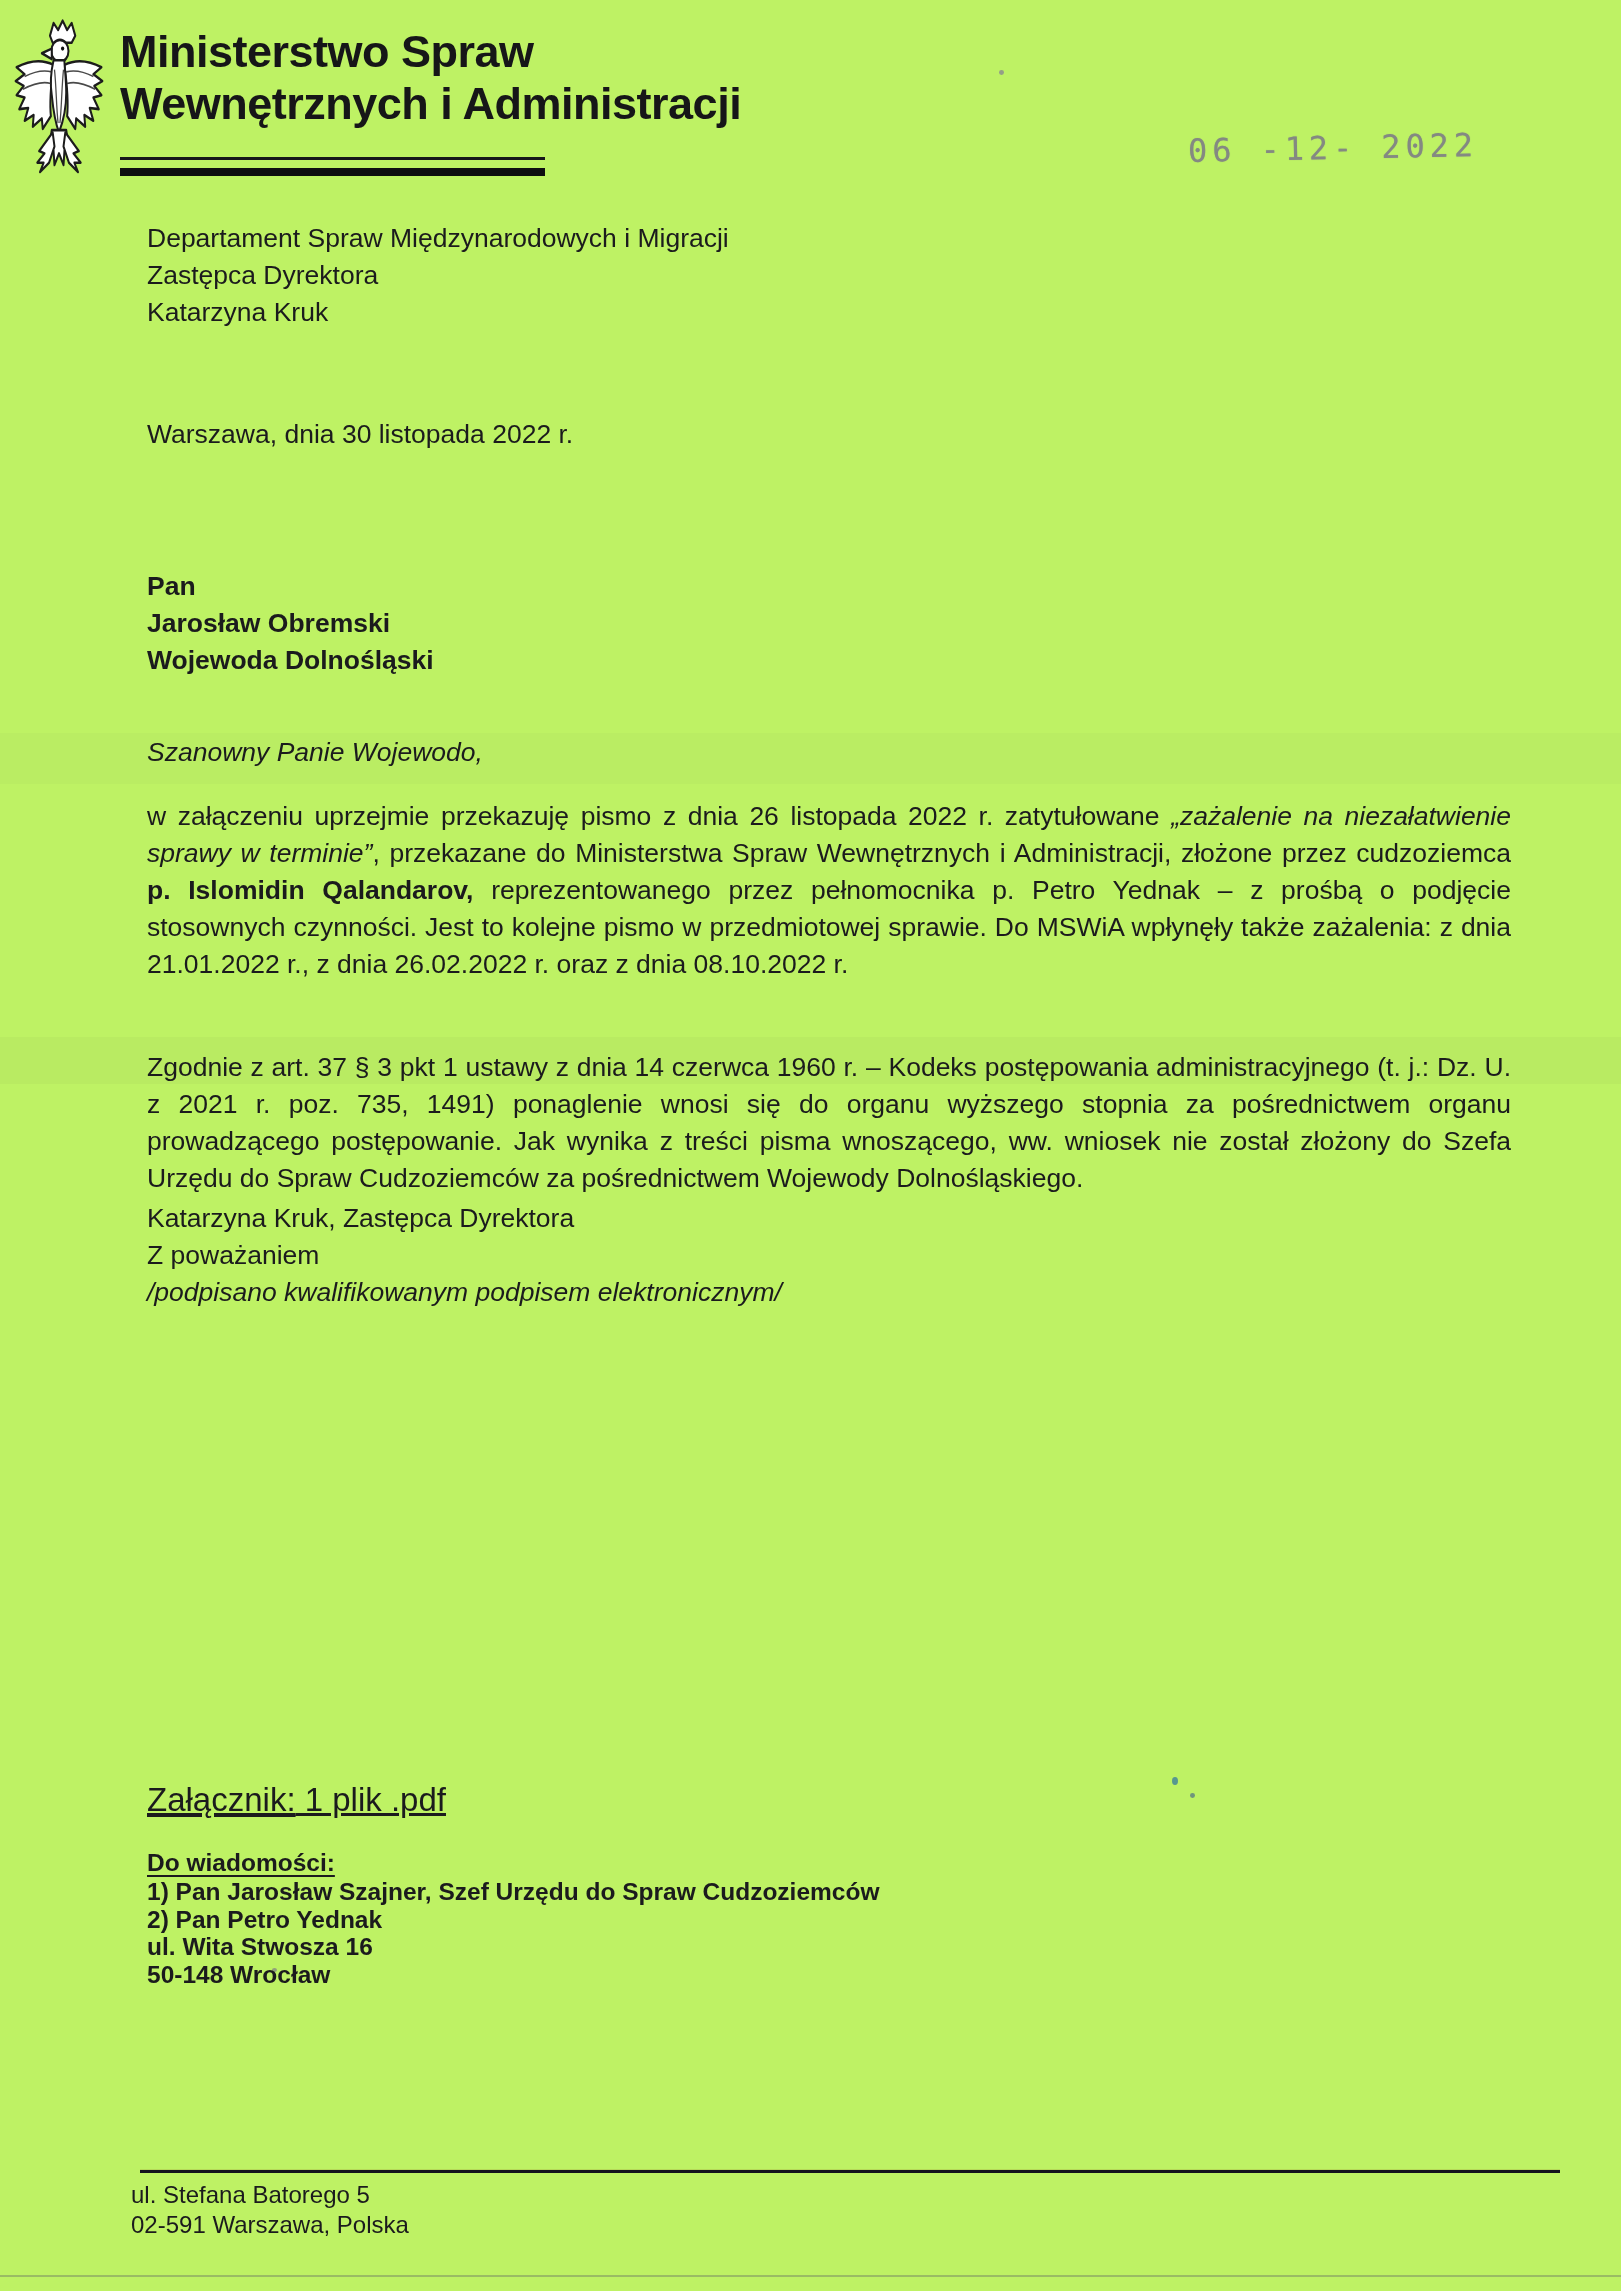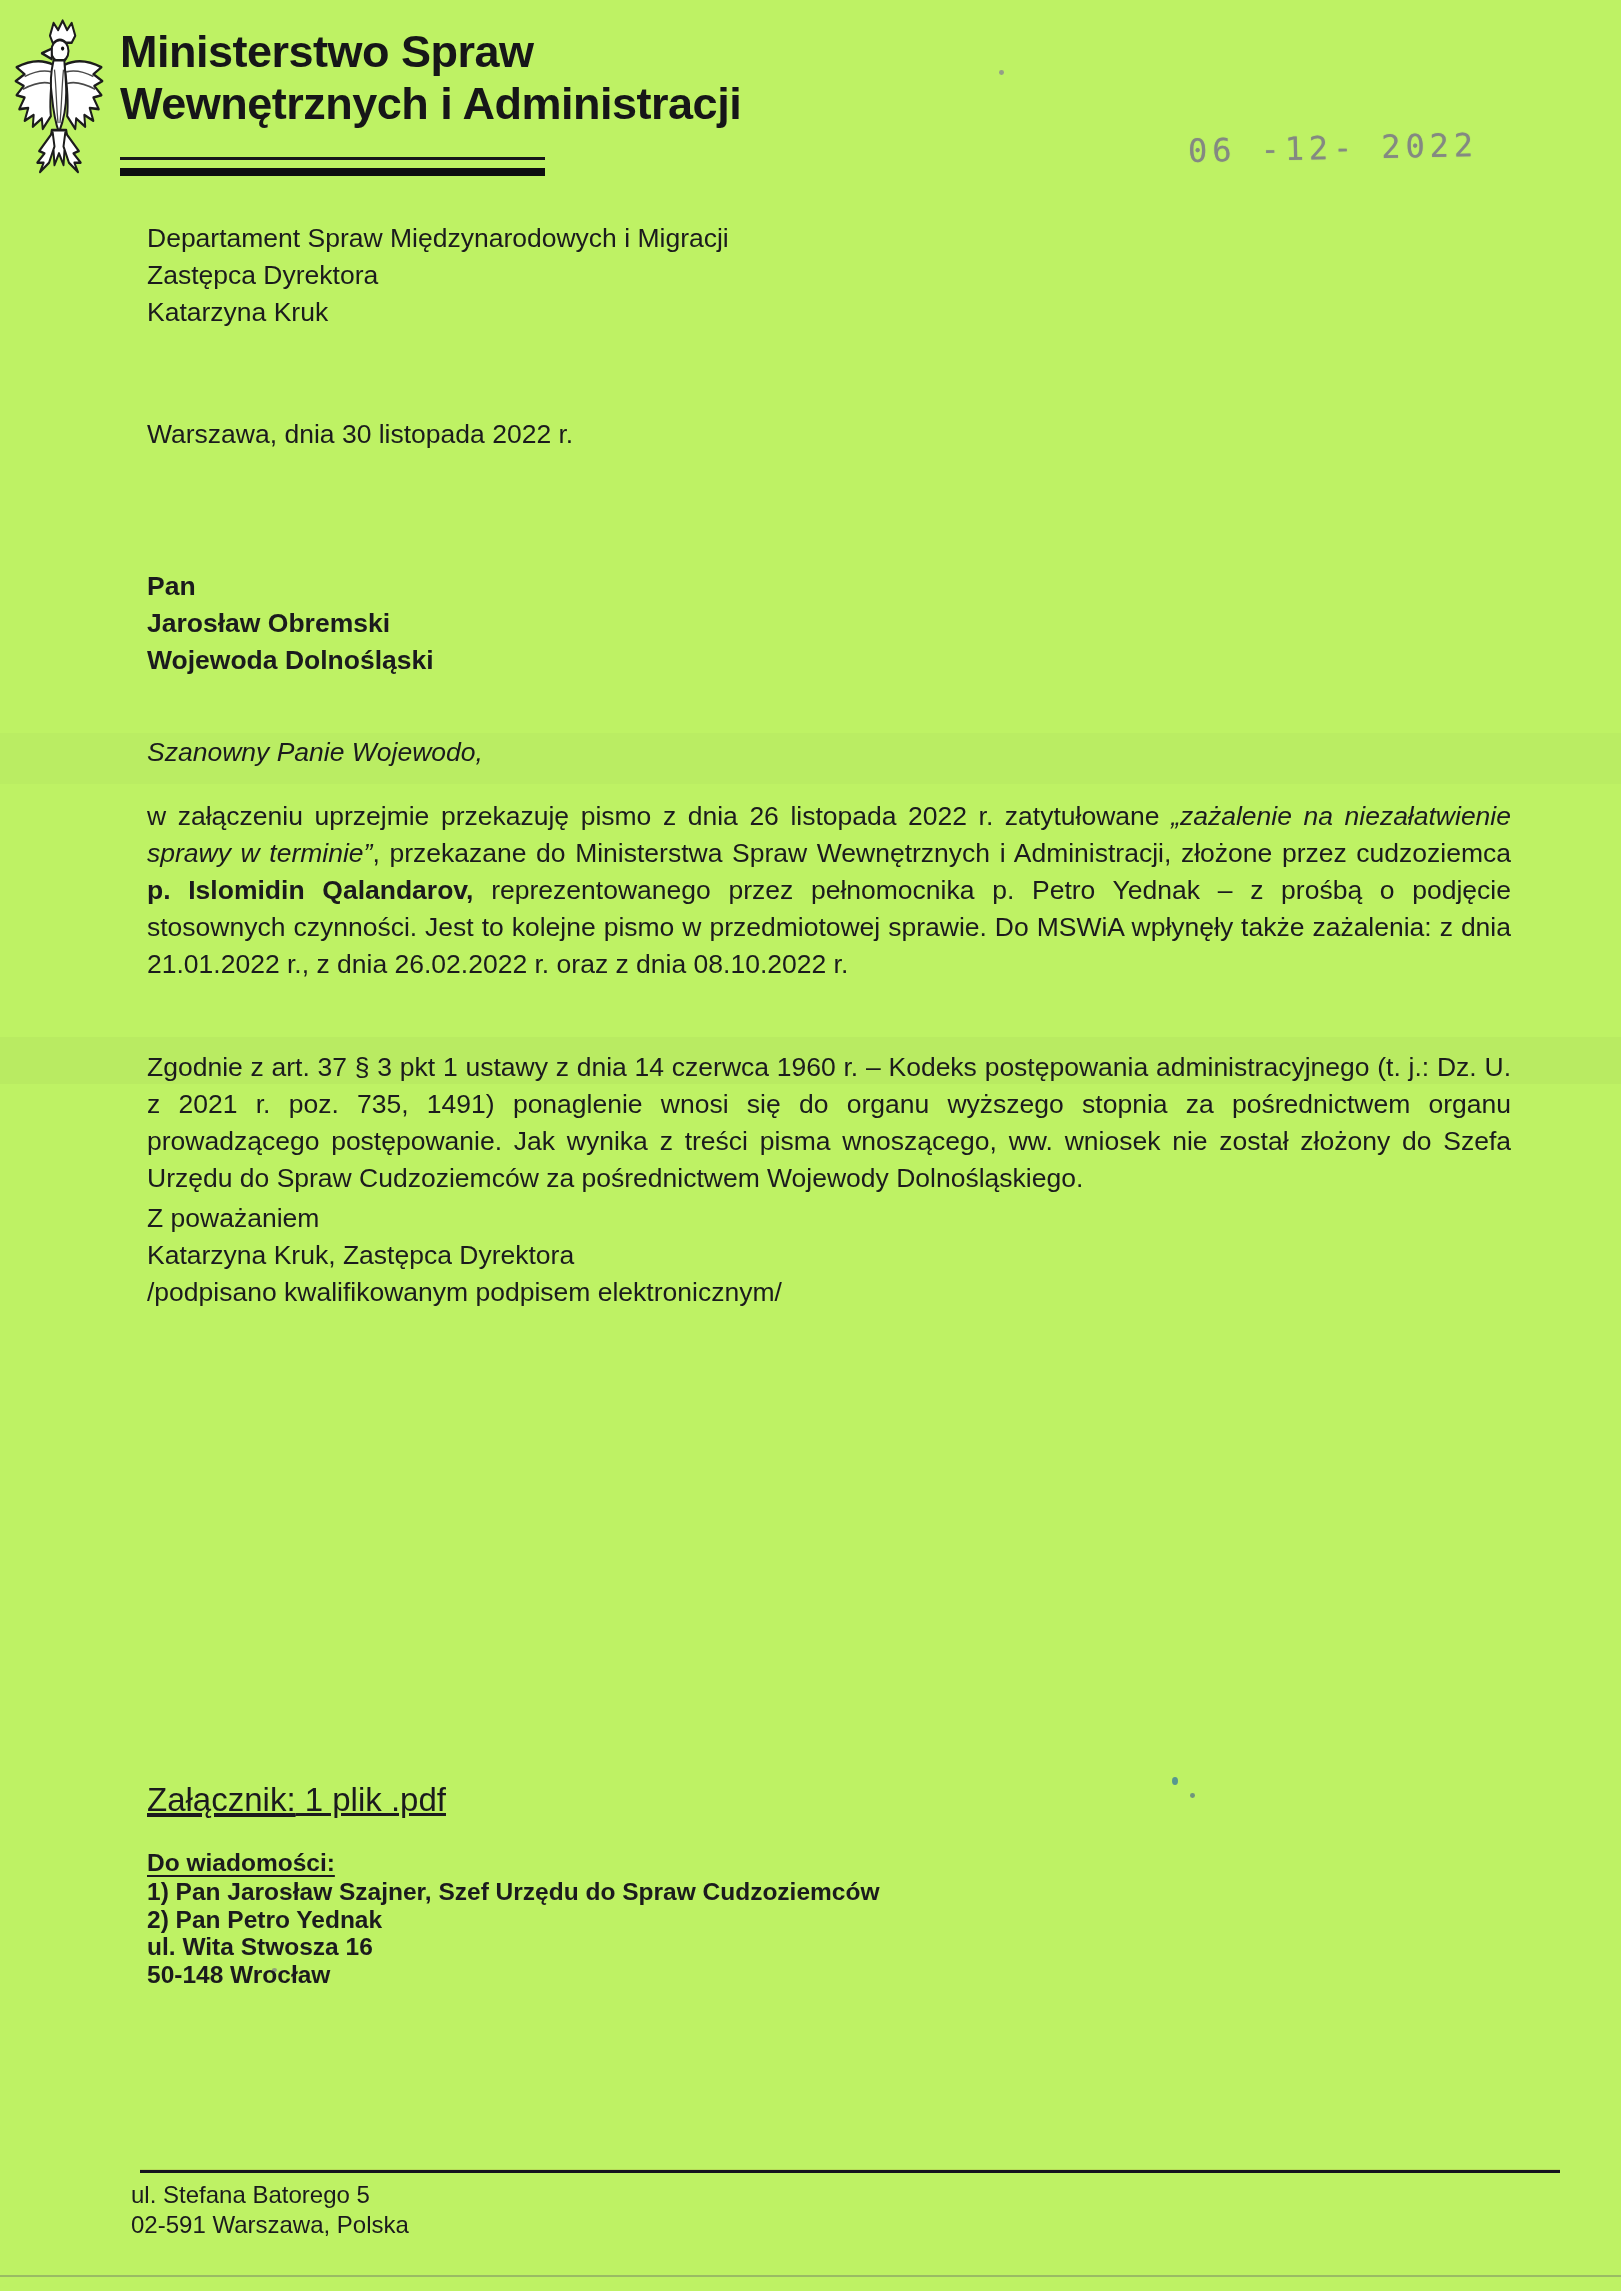--- a/index.html
+++ b/index.html
@@ -54,21 +54,21 @@
     position: absolute; left: 147px; width: 1364px;
     font-size: 26.5px; line-height: 37px;
     text-align: justify;
   }
   .para1 { top: 798px; }
   .para2 { top: 1049px; }
   .seg-italic { font-style: italic; }
   .seg-bold   { font-weight: 700; }
 
   .closing-block { top: 1200px; }
-  .closing-block .sig-note { }
+  .closing-block .sig-note { font-style: italic; }
 
   .attachment-line { position: absolute; left: 147px; top: 1784px; font-size: 33px; line-height: 31px; text-decoration: underline; }
   .u { text-decoration: underline; text-decoration-thickness: 2px; text-underline-offset: 3.9px; }
 
   .cc-block { position: absolute; left: 147px; top: 1849px; font-size: 24.5px; line-height: 27.4px; font-weight: bold; }
   .cc-block .cc-heading { display: block; margin-bottom: 2px; }
   .cc-block .cc-item { line-height: 27.4px; }
 
   .footer-rule { position: absolute; left: 140px; top: 2170px; width: 1420px; height: 2.9px;
                  background: #14141e; box-shadow: 0 -1px 0 rgba(160,140,60,.25); }
@@ -141,22 +141,22 @@
     <div>Jarosław Obremski</div>
     <div>Wojewoda Dolnośląski</div>
   </div>
 
   <div class="block greeting">Szanowny Panie Wojewodo,</div>
 
   <div class="paragraph para1"><span>w załączeniu uprzejmie przekazuję pismo z dnia 26 listopada 2022 r. zatytułowane </span><span class="seg-italic">„zażalenie na niezałatwienie sprawy w terminie”</span><span>, przekazane do Ministerstwa Spraw Wewnętrznych i Administracji, złożone przez cudzoziemca </span><span class="seg-bold">p. Islomidin Qalandarov,</span><span> reprezentowanego przez pełnomocnika p. Petro Yednak – z prośbą o podjęcie stosownych czynności. Jest to kolejne pismo w przedmiotowej sprawie. Do MSWiA wpłynęły także zażalenia: z dnia 21.01.2022 r., z dnia 26.02.2022 r. oraz z dnia 08.10.2022 r.</span></div>
   <div class="paragraph para2">Zgodnie z art. 37 § 3 pkt 1 ustawy z dnia 14 czerwca 1960 r. – Kodeks postępowania administracyjnego (t. j.: Dz. U. z 2021 r. poz. 735, 1491) ponaglenie wnosi się do organu wyższego stopnia za pośrednictwem organu prowadzącego postępowanie. Jak wynika z treści pisma wnoszącego, ww. wniosek nie został złożony do Szefa Urzędu do Spraw Cudzoziemców za pośrednictwem Wojewody Dolnośląskiego.</div>
 
   <div class="block closing-block">
+    <div>Katarzyna Kruk, Zastępca Dyrektora</div>
     <div>Z poważaniem</div>
-    <div>Katarzyna Kruk, Zastępca Dyrektora</div>
     <div class="sig-note">/podpisano kwalifikowanym podpisem elektronicznym/</div>
   </div>
 
   <div class="attachment-line">
     <span class="u">Załącznik:</span><span> 1 plik .pdf</span>
   </div>
 
   <div class="cc-block">
     <span class="cc-heading u">Do wiadomości:</span>
     <div>

